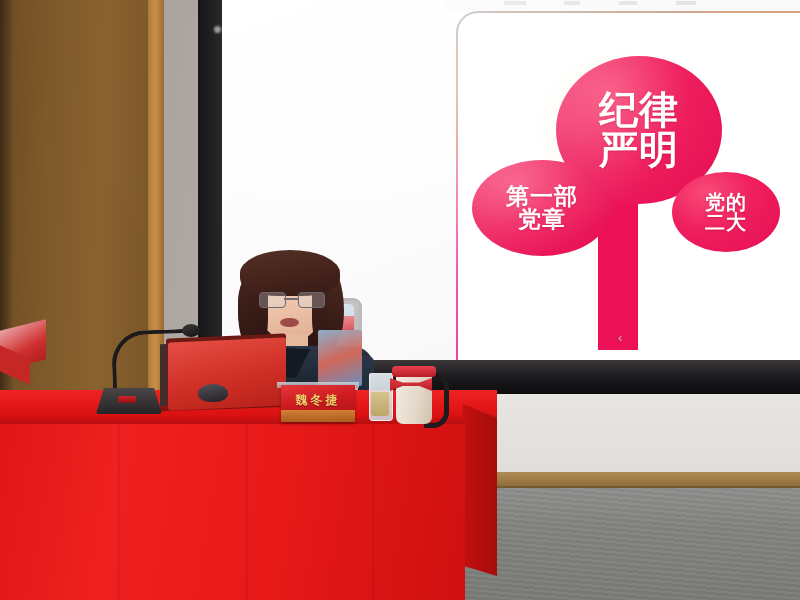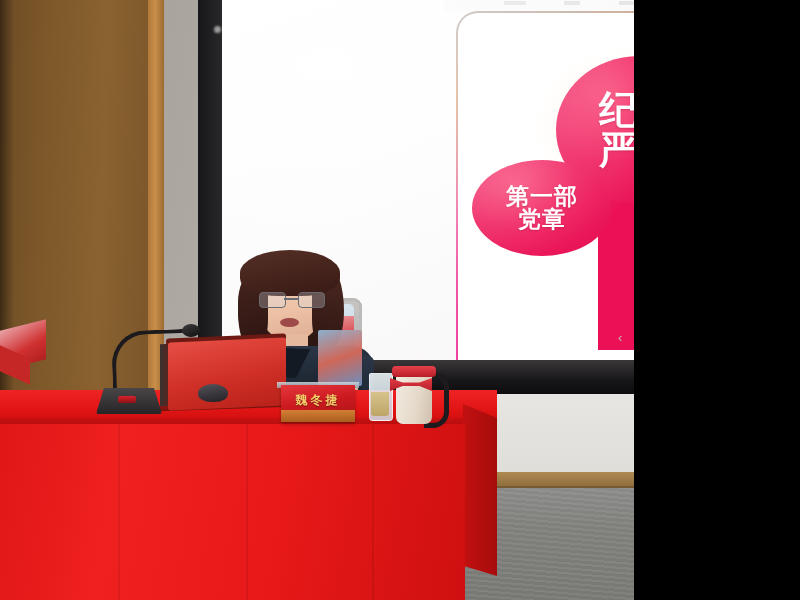--- a/index.html
+++ b/index.html
@@ -1,18 +1,18 @@
 <!DOCTYPE html>
 <html><head>
 <meta charset="utf-8">
 <style>
   html,body{margin:0;padding:0;background:#000;}
   body{font-family:"Liberation Sans","DejaVu Sans",sans-serif;}
 
-  #scene{position:relative;width:634px;height:600px;overflow:hidden;background:#6d6761;}
+  #scene{position:relative;width:800px;height:600px;overflow:hidden;background:#6d6761;}
 
   
   .wall-left{position:absolute;left:0;top:0;width:205px;height:430px;
     background:linear-gradient(100deg,#9a958e 0%,#a8a49d 55%,#b0aca5 100%);}
   .door{position:absolute;left:0;top:0;width:152px;height:424px;
     background:linear-gradient(92deg,#6d4b25 0%,#7d5829 30%,#8a6230 65%,#7a5529 100%);}
   .door-frame{position:absolute;left:148px;top:0;width:16px;height:424px;
     background:linear-gradient(90deg,#b0793a,#c98f49 45%,#9c6a32);}
   .door-shadow{position:absolute;left:0;top:0;width:14px;height:424px;
     background:linear-gradient(90deg,rgba(0,0,0,.45),rgba(0,0,0,0));}

